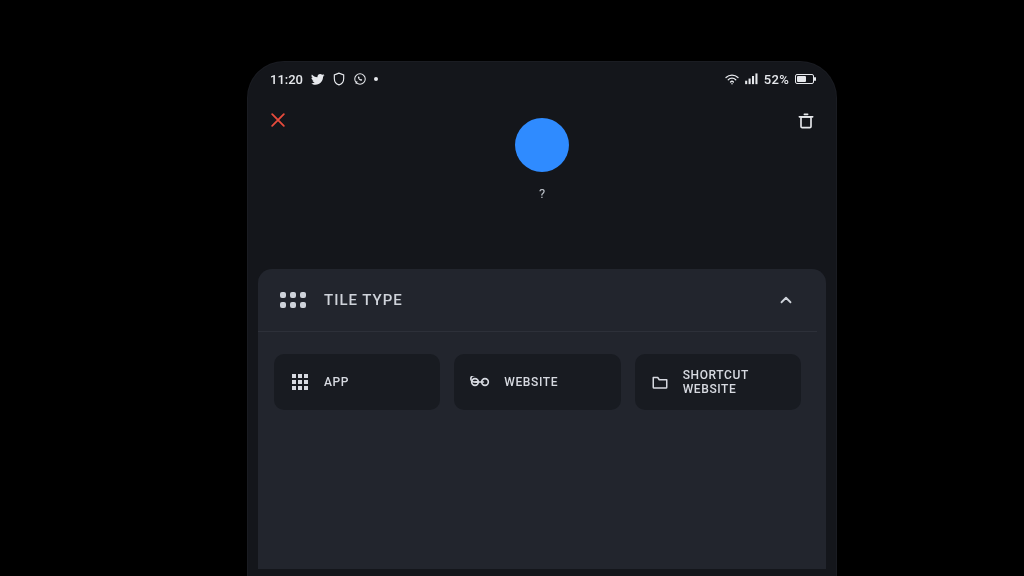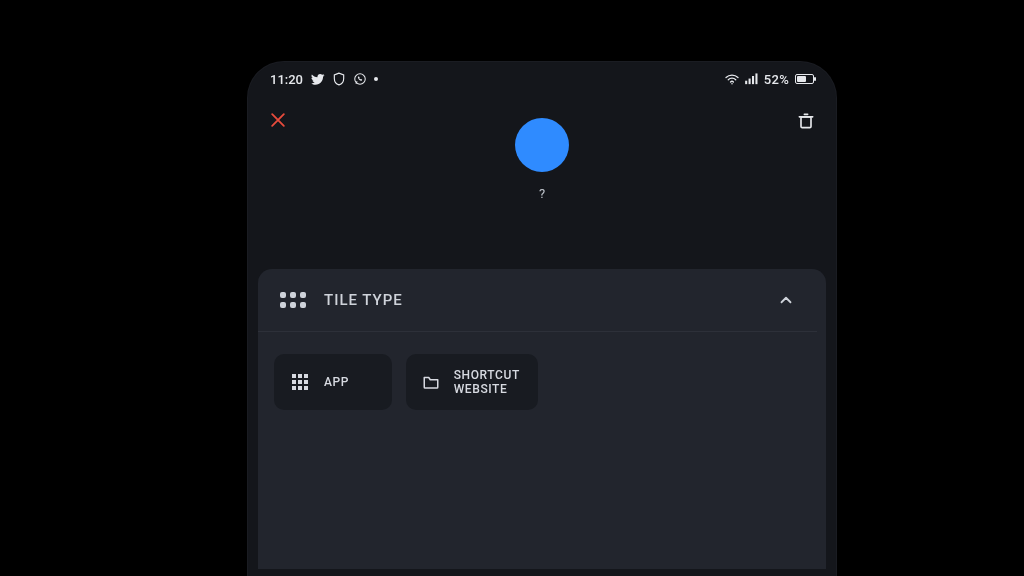--- a/index.html
+++ b/index.html
@@ -98,21 +98,21 @@
     gap:4px;
   }
   .grid-dots span { width:6px;height:6px;border-radius:2px;background:#cfd3da; display:block;}
   .panel-title { font-size:15px; letter-spacing:1px; font-weight:500; }
   .chev { margin-left:auto; color:#cfd3da; display:flex; }
   .divider {
     height:1px; background:#2d3039; margin:0 -16px 22px -16px;
   }
   .option-grid {
     display:grid;
-    grid-template-columns: 1fr 1fr 1fr 1fr;
+    grid-template-columns: 1fr 1fr 1fr;
     gap: 14px;
   }
   .option-card {
     background:#181b21;
     border-radius:10px;
     height:56px;
     display:flex;
     align-items:center;
     gap:14px;
     padding:0 16px;
@@ -243,20 +243,32 @@
               <span></span>
               <span></span>
               <span></span>
               <span></span>
             </span>
         </span>
         <span>APP</span>
       </div>
 
 
+      <div class="option-card">
+        <span class="ic">
+          <svg width="20" height="12" viewBox="0 0 24 12" fill="none" stroke="#d7dae1" stroke-width="2" stroke-linecap="round">
+              <path d="M9 6H5a4 4 0 0 1 0-8 0 0 0 0 0 0 0"></path>
+              <path d="M9 6H6a4 4 0 1 0 0 0"></path>
+              <rect x="2" y="2" width="8" height="8" rx="4" fill="none"></rect>
+              <rect x="14" y="2" width="8" height="8" rx="4" fill="none"></rect>
+              <path d="M8 6h8"></path>
+            </svg>
+        </span>
+        <span>WEBSITE</span>
+      </div>
 
       <div class="option-card">
         <span class="ic">
           <svg width="18" height="16" viewBox="0 0 24 20" fill="none" stroke="#d7dae1" stroke-width="2" stroke-linejoin="round">
               <path d="M3 4h6l2 3h10v10a1 1 0 0 1-1 1H4a1 1 0 0 1-1-1V4z"></path>
             </svg>
         </span>
         <span>SHORTCUT WEBSITE</span>
       </div>
 

